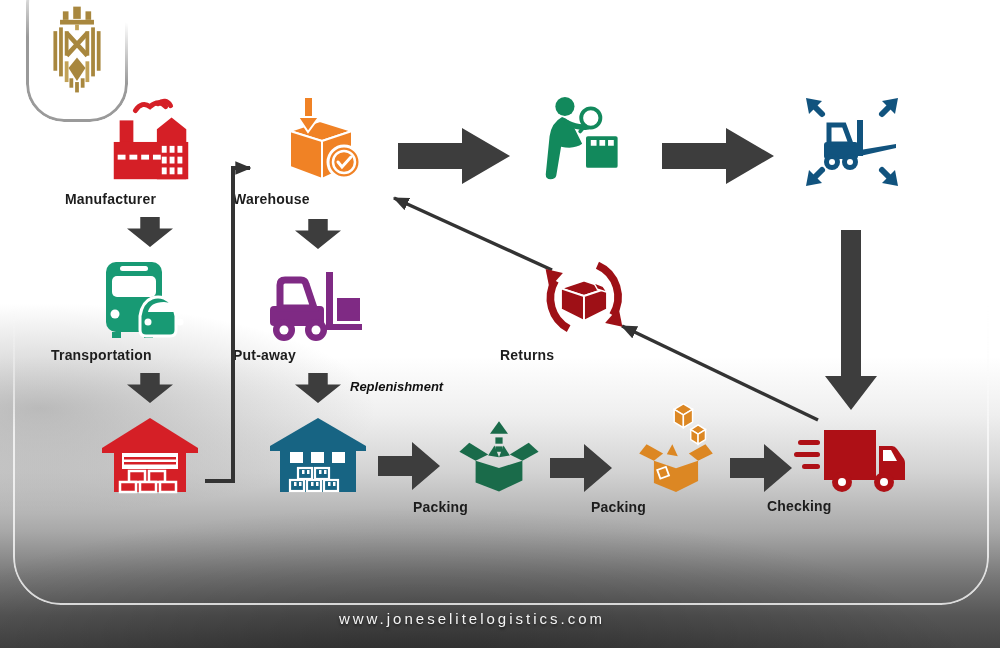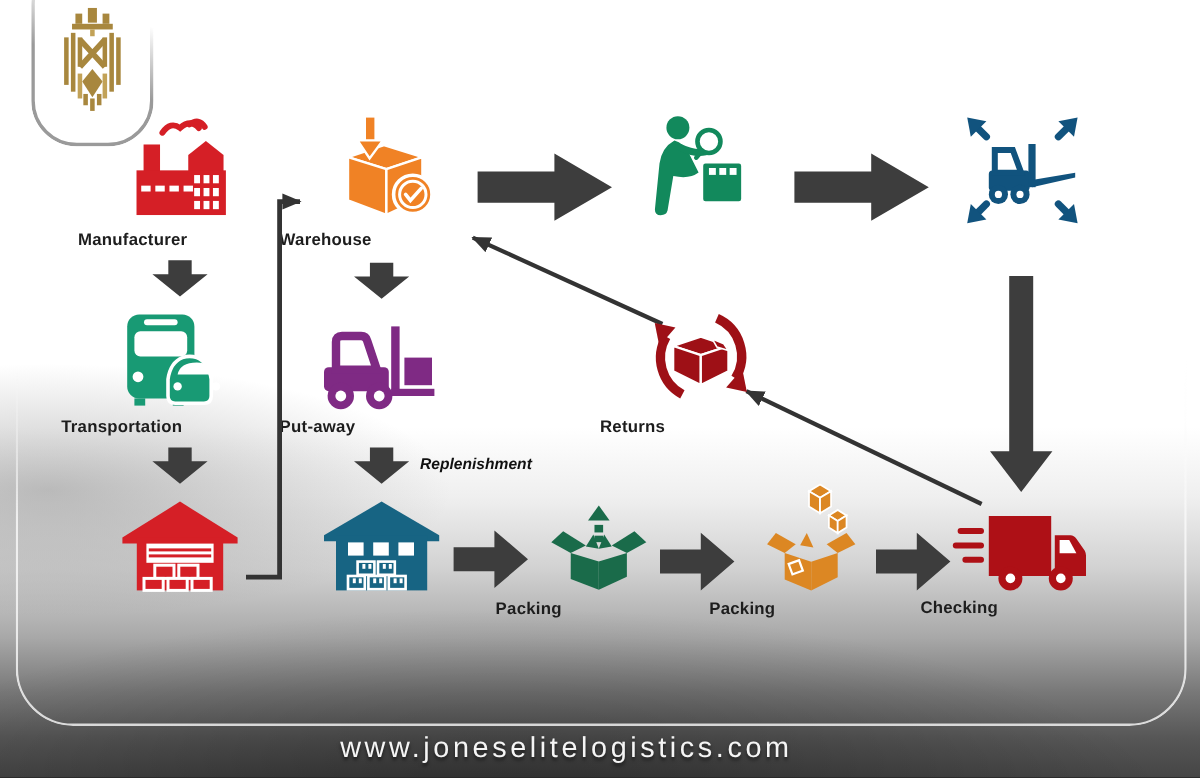--- a/index.html
+++ b/index.html
@@ -26,21 +26,21 @@
     pointer-events:none;
   }
   .node-label{
     width:170px;font-size:14px;font-weight:700;color:#1d1d1d;
     letter-spacing:.2px;line-height:22px;
   }
   .note{
     font-size:13px;font-weight:700;font-style:italic;color:#111;
   }
   .footer-url{
-    left:0;top:610px;width:944px;text-align:center;color:#f5f5f5;font-size:24px;
+    left:0;top:610px;width:944px;text-align:center;color:#f5f5f5;font-size:15px;
     letter-spacing:3px;text-shadow:0 2px 3px rgba(0,0,0,.55);
   }
   svg{display:block;overflow:visible;}
   .barrow{fill:#3d3d3d;}
 </style>
 </head>
 <body>
 
 <div class="stage">
 

